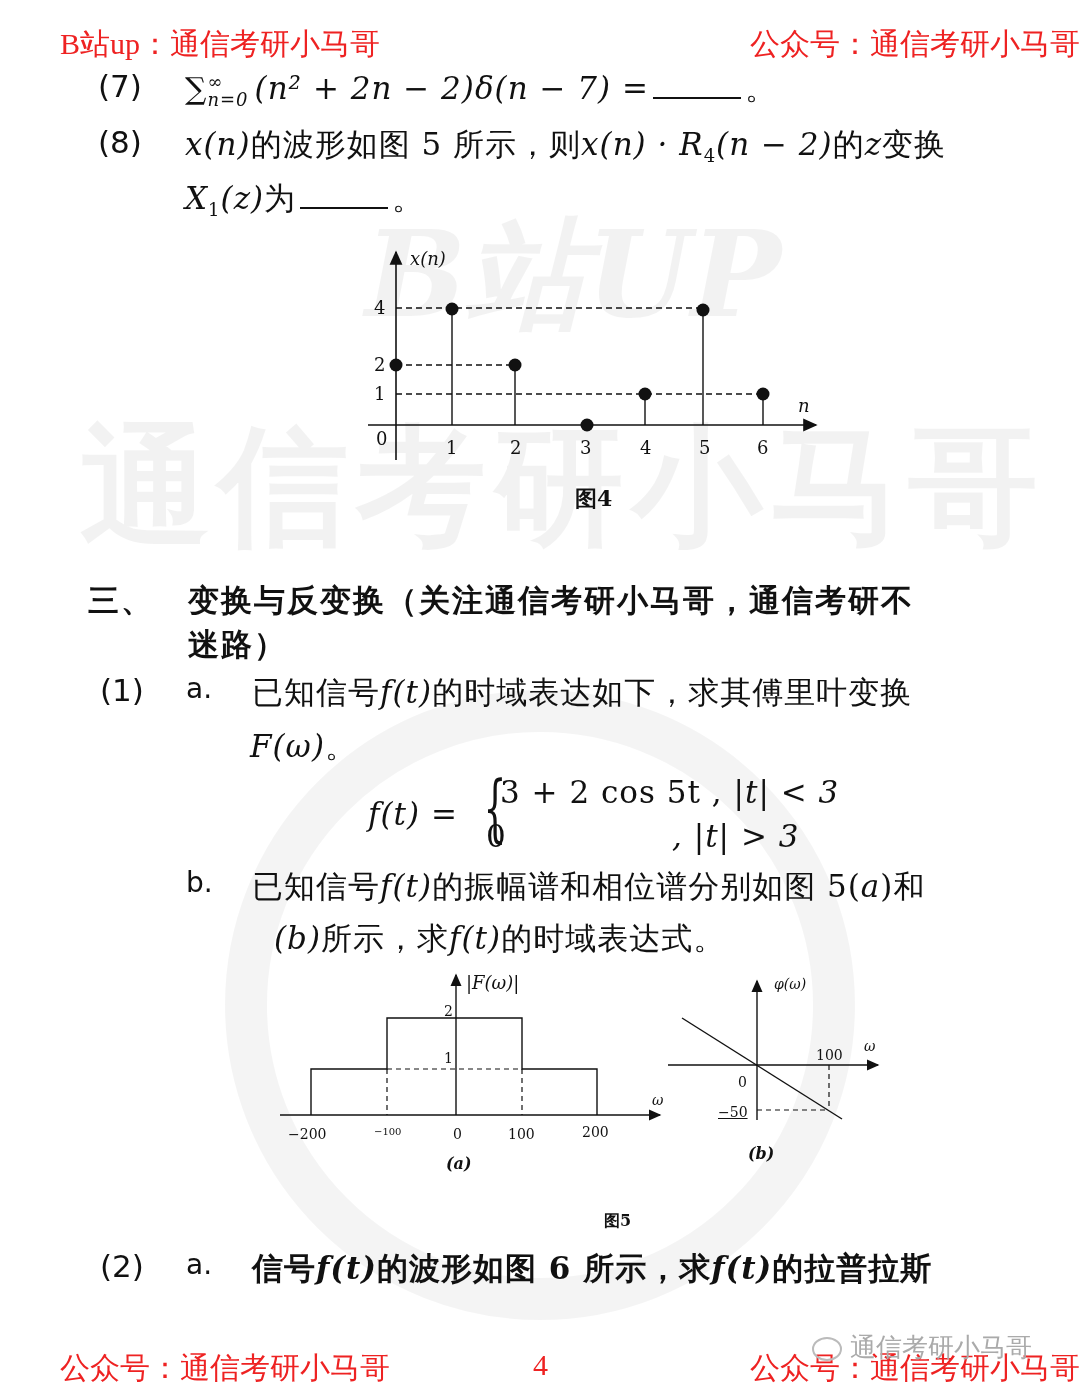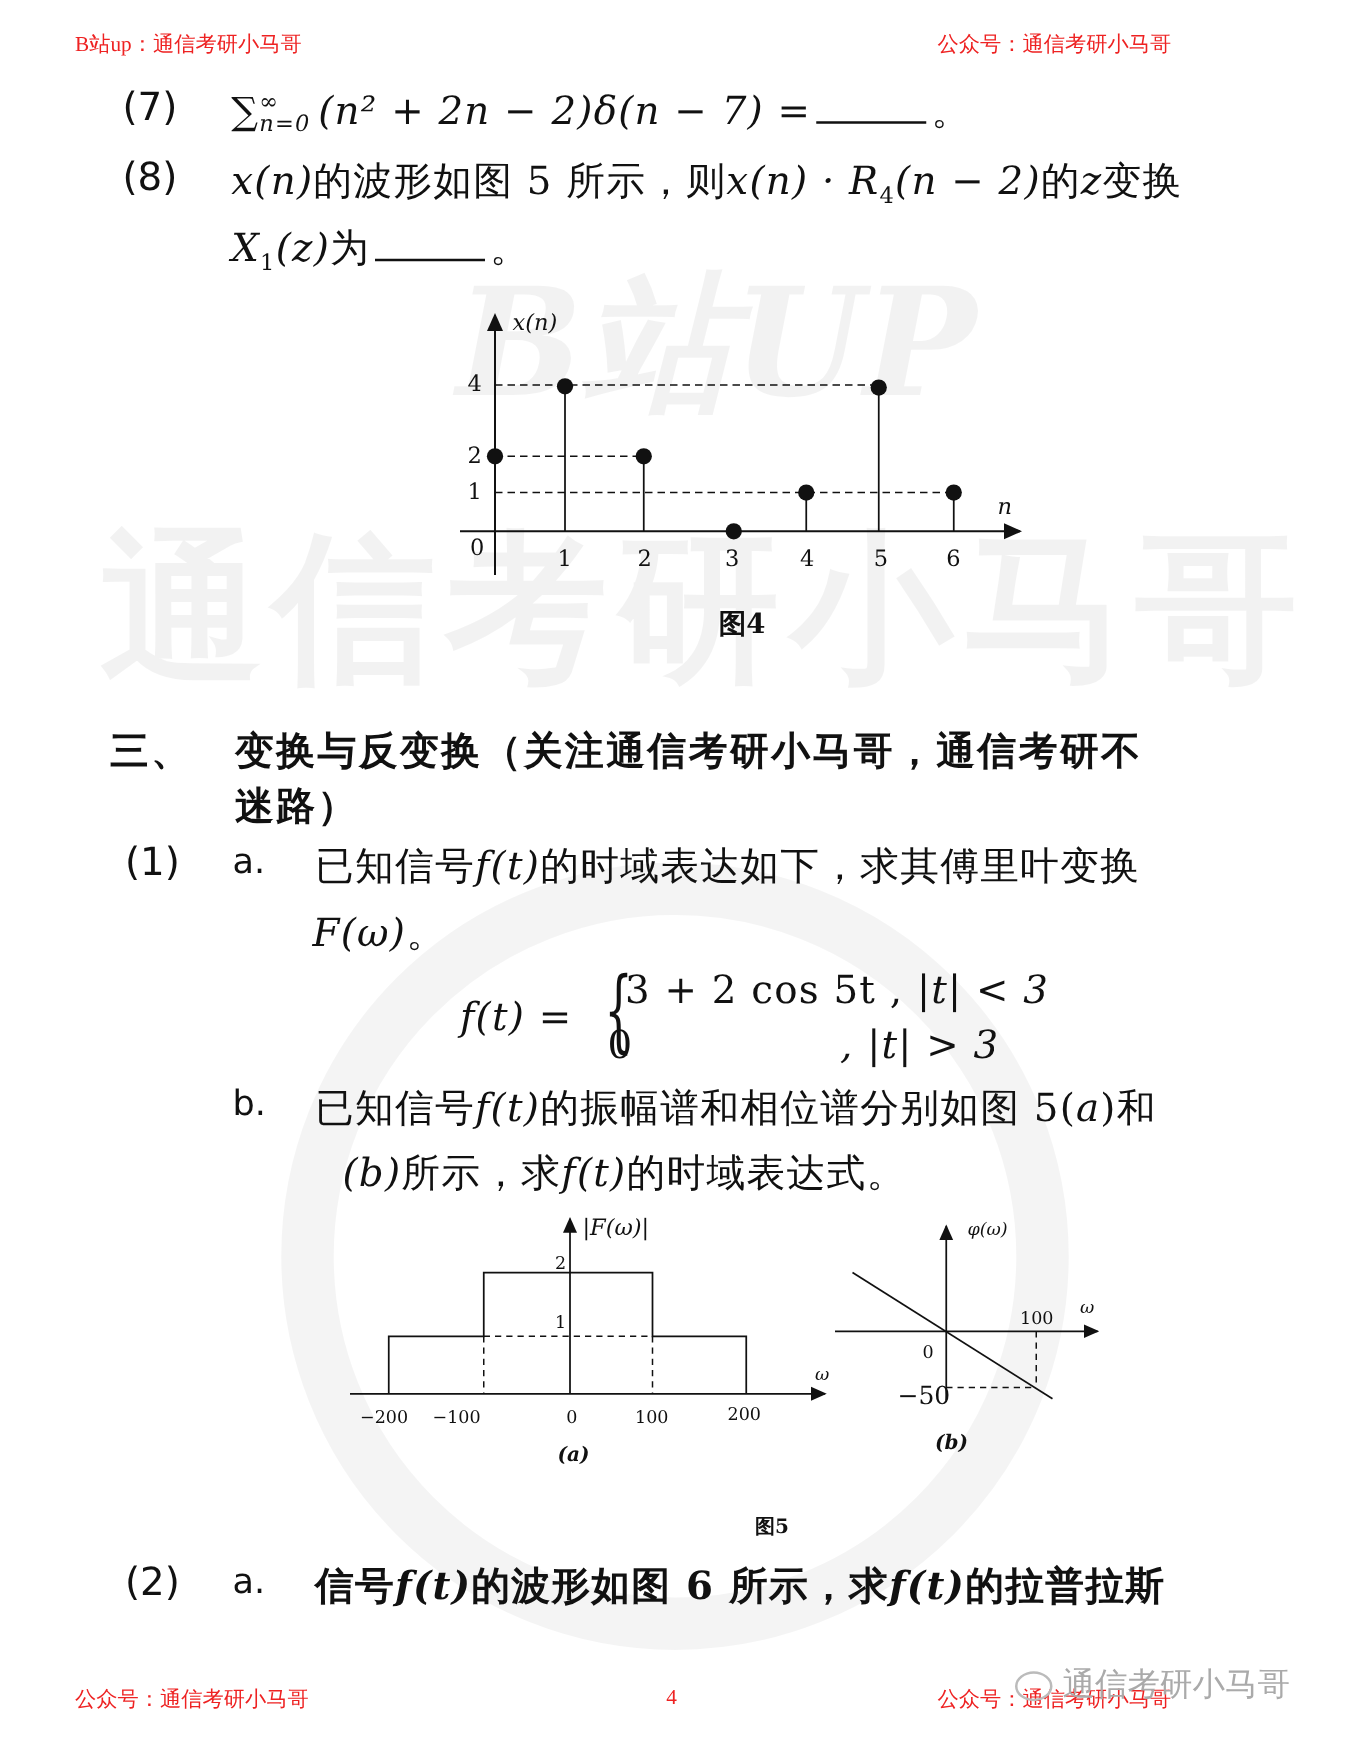--- a/index.html
+++ b/index.html
@@ -1,19 +1,19 @@
 <!DOCTYPE html>
 <html><head>
 <meta charset="utf-8">
 <style>
   html, body { margin: 0; padding: 0; background: #ffffff; }
   body { width: 1080px; height: 1397px; position: relative; overflow: hidden;
          font-family: "DejaVu Serif", "Liberation Serif", serif; color: #111; }
   .abs { position: absolute; }
-  .hdr { font-family: "Liberation Serif", "DejaVu Serif", serif; font-size: 17px; color: #ee2222; white-space: nowrap; }
+  .hdr { font-family: "Liberation Serif", "DejaVu Serif", serif; font-size: 30px; color: #ee2222; white-space: nowrap; }
   .line { position: absolute; font-size: 31px; white-space: nowrap; letter-spacing: 1px; }
   .num { position: absolute; font-size: 31px; font-family: "DejaVu Sans", sans-serif; }
   .it { font-style: italic; font-family: "DejaVu Serif", serif; }
   .blank { display: inline-block; width: 88px; border-bottom: 2px solid #111; height: 22px; vertical-align: baseline; margin: 0 4px; }
   .sec { position: absolute; font-size: 31px; font-weight: bold; white-space: nowrap; letter-spacing: 2px; }
   .caption { position: absolute; font-size: 22px; }
   .wm { position: absolute; color: rgba(0,0,0,0.06); font-weight: bold; white-space: nowrap; }
   .wechat { position: absolute; color: #aaa; font-size: 26px; font-family: "DejaVu Sans", sans-serif; white-space: nowrap; }
 </style>
 </head>
@@ -121,21 +121,21 @@
   <polyline points="41,150 41,104 117,104 117,53 252,53 252,104 327,104 327,150" fill="none" stroke="#111" stroke-width="1.4"></polyline>
   <line x1="117" y1="104" x2="252" y2="104" stroke="#111" stroke-width="1.2" stroke-dasharray="5,4"></line>
   <line x1="117" y1="104" x2="117" y2="150" stroke="#111" stroke-width="1.2" stroke-dasharray="5,4"></line>
   <line x1="252" y1="104" x2="252" y2="150" stroke="#111" stroke-width="1.2" stroke-dasharray="5,4"></line>
 </svg>
 <div class="abs it" style="left:466px; top:972px; font-size:18px;">|F(ω)|</div>
 <div class="abs it" style="left:652px; top:1092px; font-size:14px;">ω</div>
 <div class="abs" style="left:444px; top:1003px; font-size:14px;">2</div>
 <div class="abs" style="left:444px; top:1050px; font-size:14px;">1</div>
 <div class="abs" style="left:288px; top:1126px; font-size:14px;">−200</div>
-<div class="abs" style="left:346px; top:1126px; font-size:14px;">−100</div>
+<div class="abs" style="left:374px; top:1126px; font-size:10px;">−100</div>
 <div class="abs" style="left:453px; top:1126px; font-size:14px;">0</div>
 <div class="abs" style="left:508px; top:1126px; font-size:14px;">100</div>
 <div class="abs" style="left:582px; top:1124px; font-size:14px;">200</div>
 <div class="abs" style="left:446px; top:1154px; font-size:16px; font-weight:bold; font-style:italic;">(a)</div>
 
 <svg class="abs" style="left:660px; top:965px;" width="240" height="200" viewBox="0 0 240 200">
   <defs>
     <marker id="arr3" markerWidth="10" markerHeight="10" refX="8" refY="5" orient="auto">
       <path d="M0,1 L9,5 L0,9 Z" fill="#111"></path>
     </marker>
@@ -143,21 +143,21 @@
   <line x1="8" y1="100" x2="218" y2="100" stroke="#111" stroke-width="1.4" marker-end="url(#arr3)"></line>
   <line x1="97" y1="155" x2="97" y2="16" stroke="#111" stroke-width="1.4" marker-end="url(#arr3)"></line>
   <line x1="22" y1="53" x2="182" y2="154" stroke="#111" stroke-width="1.4"></line>
   <line x1="169" y1="100" x2="169" y2="145" stroke="#111" stroke-width="1.2" stroke-dasharray="5,4"></line>
   <line x1="97" y1="145" x2="169" y2="145" stroke="#111" stroke-width="1.2" stroke-dasharray="5,4"></line>
 </svg>
 <div class="abs it" style="left:774px; top:976px; font-size:14px;">φ(ω)</div>
 <div class="abs it" style="left:864px; top:1038px; font-size:14px;">ω</div>
 <div class="abs" style="left:816px; top:1047px; font-size:14px;">100</div>
 <div class="abs" style="left:738px; top:1074px; font-size:14px;">0</div>
-<div class="abs" style="left:718px; top:1104px; font-size:20px;">−50</div>
+<div class="abs" style="left:718px; top:1104px; font-size:14px;text-decoration:underline;">−50</div>
 <div class="abs" style="left:748px; top:1144px; font-size:16px; font-weight:bold; font-style:italic;">(b)</div>
 
 <div class="caption" style="left:604px; top:1211px; font-size:16px; font-weight:bold;">图5</div>
 
 <div class="num" style="left:100px; top:1248px;">(2)</div>
 <div class="num" style="left:186px; top:1248px; font-size:28px;">a.</div>
 <div class="line" style="left:252px; top:1248px;font-weight:bold;">
   <span>信号</span><span class="it">f(t)</span><span>的波形如图 6 所示，求</span><span class="it">f(t)</span><span>的拉普拉斯</span>
 </div>
 

